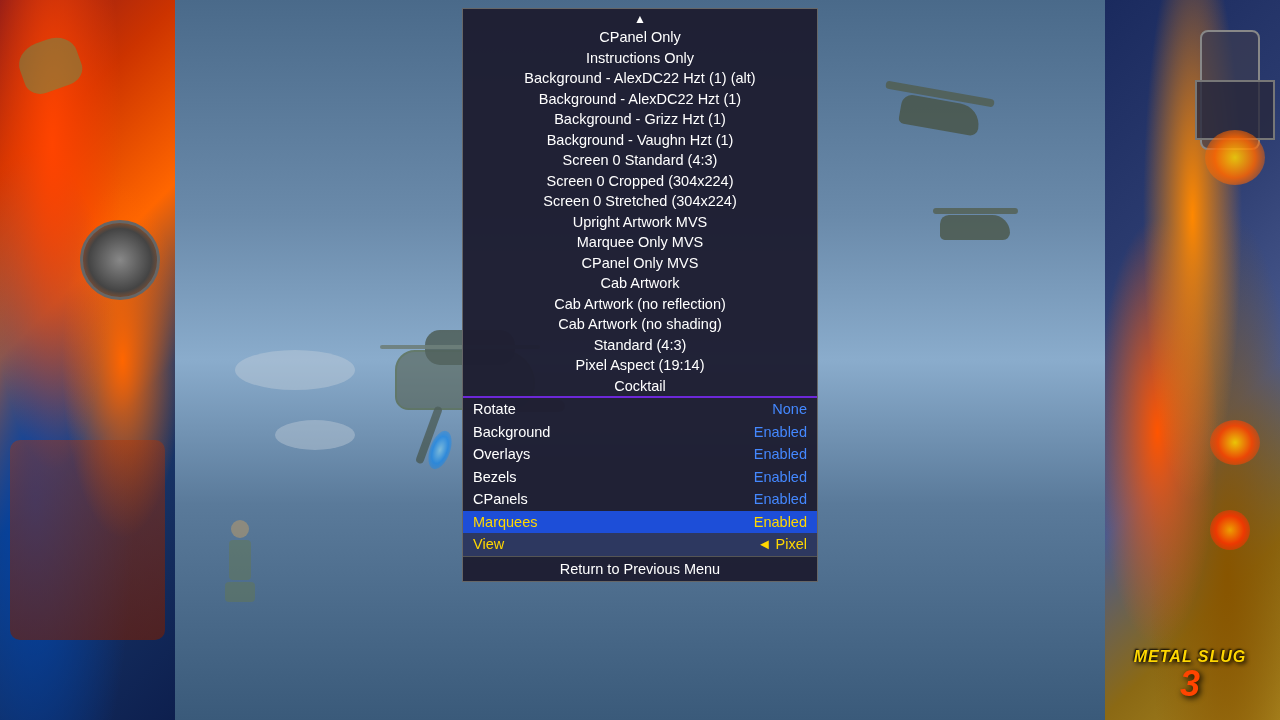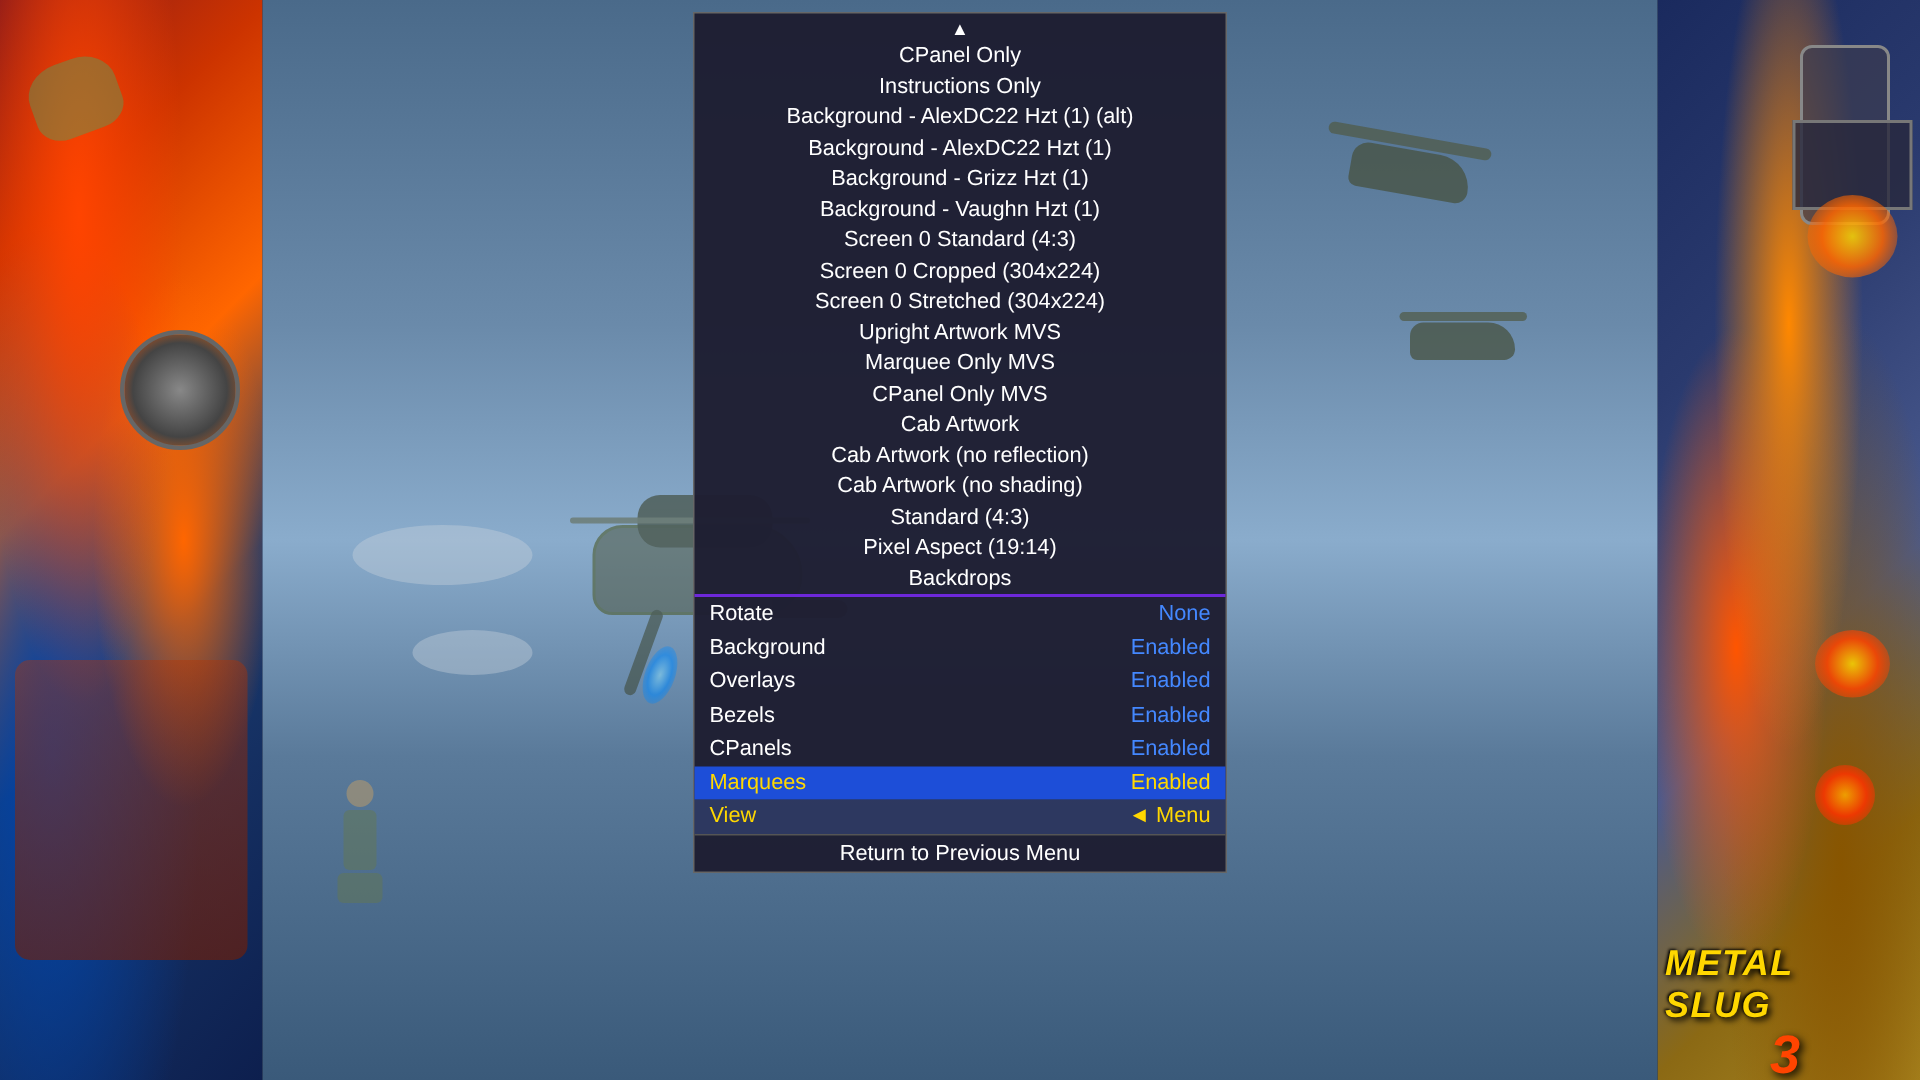--- a/index.html
+++ b/index.html
@@ -63,21 +63,21 @@
       right: 10px;
       width: 160px;
       height: 70px;
       display: flex;
       align-items: center;
       justify-content: center;
       flex-direction: column;
     }
     .logo-text {
       color: #FFD700;
-      font-size: 24px;
+      font-size: 16px;
       font-weight: 900;
       text-shadow: 2px 2px 4px #000, -1px -1px 2px #000;
       font-style: italic;
       letter-spacing: 1px;
     }
     .logo-num {
       color: #FF4400;
       font-size: 36px;
       font-weight: 900;
       text-shadow: 2px 2px 6px #000;
@@ -257,21 +257,21 @@
     <li>Screen 0 Cropped (304x224)</li>
     <li>Screen 0 Stretched (304x224)</li>
     <li>Upright Artwork MVS</li>
     <li>Marquee Only MVS</li>
     <li>CPanel Only MVS</li>
     <li>Cab Artwork</li>
     <li>Cab Artwork (no reflection)</li>
     <li>Cab Artwork (no shading)</li>
     <li>Standard (4:3)</li>
     <li>Pixel Aspect (19:14)</li>
-    <li>Backdrops</li>
+    <li>Cocktail</li>
   </ul>
 
   <div class="settings-section">
     <div class="settings-item">
       <span class="setting-name">Rotate</span>
       <span class="setting-value none">None</span>
     </div>
     <div class="settings-item">
       <span class="setting-name">Background</span>
       <span class="setting-value">Enabled</span>
@@ -287,21 +287,21 @@
     <div class="settings-item">
       <span class="setting-name">CPanels</span>
       <span class="setting-value">Enabled</span>
     </div>
     <div class="settings-item highlighted">
       <span class="setting-name">Marquees</span>
       <span class="setting-value">Enabled</span>
     </div>
     <div class="view-item">
       <span class="setting-name">View</span>
-      <span class="setting-value">◄ Menu</span>
+      <span class="setting-value">◄ Pixel</span>
     </div>
   </div>
 
   <div class="return-menu">Return to Previous Menu</div>
 </div>
 
 <div class="logo-area">
   <div class="logo-text">METAL SLUG</div>
   <div class="logo-num">3</div>
 </div>

